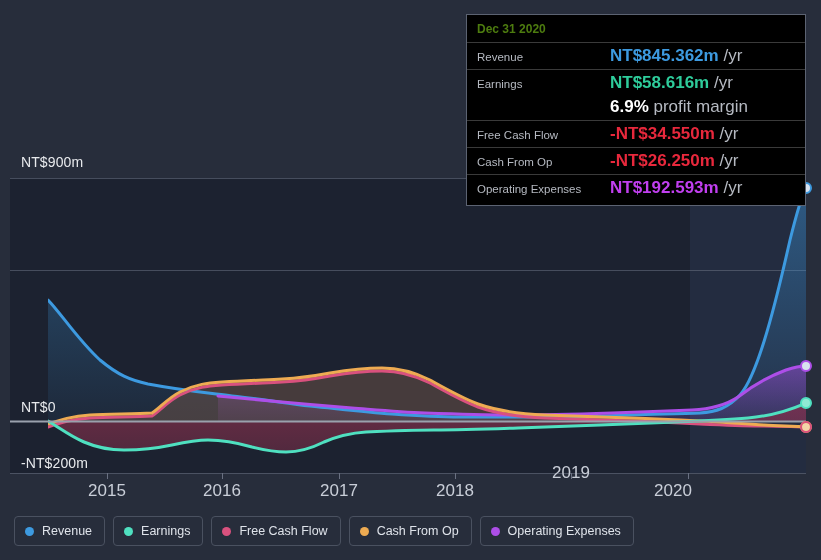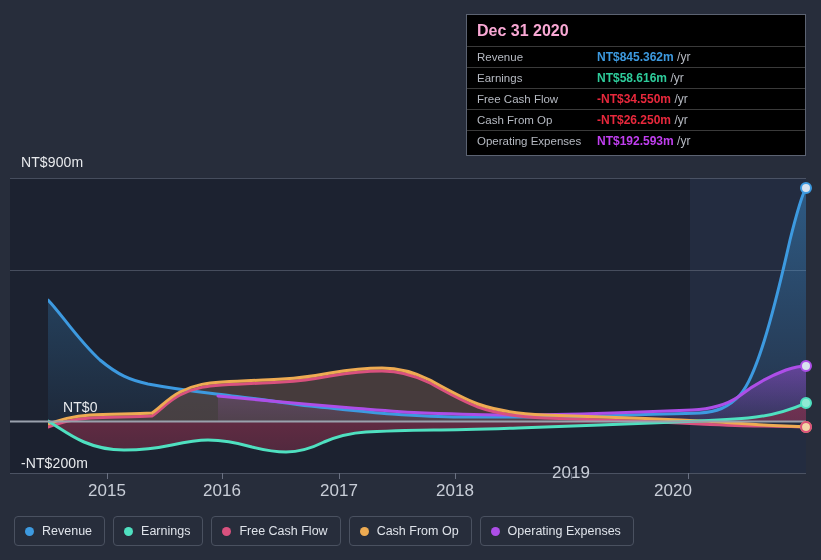--- a/index.html
+++ b/index.html
@@ -37,40 +37,40 @@
     position:absolute;
     left:466px; top:14px;
     width:340px;
     background:#000;
     border:1px solid #5c6372;
     padding:7px 0 4px 0;
     color:#cfd3da;
     font-size:11.5px;
   }
   #tooltip .tt-date {
-    color:#f9a8d4;
+    color:#4d7c0f;
     font-weight:bold;
-    font-size:16px;
+    font-size:12px;
     padding:0 10px 6px 10px;
   }
   .tt-row {
     display:flex;
     align-items:baseline;
     padding:3px 10px 3px 10px;
     border-top:1px solid #3a3a3a;
     min-height:17px;
   }
   .tt-row.noline { border-top:none; padding-top:1px; }
   .tt-label {
     width:120px;
     color:#b6bac2;
     font-size:11.5px;
     flex:0 0 120px;
   }
-  .tt-val { font-size:12px; }
+  .tt-val { font-size:17px;margin-left:13px; }
   .tt-val .num { font-weight:bold; }
   .tt-val .suffix { color:#b6bac2; font-weight:normal; }
 
   
   #legend {
     position:absolute;
     left:14px; bottom:14px;
     display:flex;
     gap:8px;
   }
@@ -273,21 +273,21 @@
       <line x1="107.5" y1="473" x2="107.5" y2="479"></line>
       <line x1="222.5" y1="473" x2="222.5" y2="479"></line>
       <line x1="339.5" y1="473" x2="339.5" y2="479"></line>
       <line x1="455.5" y1="473" x2="455.5" y2="479"></line>
       <line x1="571.5" y1="473" x2="571.5" y2="479"></line>
       <line x1="688.5" y1="473" x2="688.5" y2="479"></line>
     </g>
   </svg>
 
   <div class="ylabel" style="left:21px; top:154px;">NT$900m</div>
-  <div class="ylabel" style="left:21px; top:399px;margin-left:42px;">NT$0</div>
+  <div class="ylabel" style="left:21px; top:399px;">NT$0</div>
   <div class="ylabel" style="left:21px; top:455px;">-NT$200m</div>
 
   <div class="xlabel" style="left:107px; top:481px;">2015</div>
   <div class="xlabel" style="left:222px; top:481px;">2016</div>
   <div class="xlabel" style="left:339px; top:481px;">2017</div>
   <div class="xlabel" style="left:455px; top:481px;">2018</div>
   <div class="xlabel" style="left:571px; top:463px;">2019</div>
   <div class="xlabel" style="left:673px; top:481px;">2020</div>
 
   <div id="tooltip">
@@ -296,20 +296,24 @@
     <div class="tt-row">
       <span class="tt-label">Revenue</span>
       <span class="tt-val"><span class="num" style="color:#3d9ae0">NT$845.362m</span><span class="suffix"> /yr</span></span>
     </div>
 
     <div class="tt-row">
       <span class="tt-label">Earnings</span>
       <span class="tt-val"><span class="num" style="color:#2ecc9b">NT$58.616m</span><span class="suffix"> /yr</span></span>
     </div>
 
+    <div class="tt-row noline">
+      <span class="tt-label"></span>
+      <span class="tt-val"><span class="num" style="color:#ffffff">6.9%</span><span class="suffix"> profit margin</span></span>
+    </div>
 
     <div class="tt-row">
       <span class="tt-label">Free Cash Flow</span>
       <span class="tt-val"><span class="num" style="color:#e8283c">-NT$34.550m</span><span class="suffix"> /yr</span></span>
     </div>
 
     <div class="tt-row">
       <span class="tt-label">Cash From Op</span>
       <span class="tt-val"><span class="num" style="color:#e8283c">-NT$26.250m</span><span class="suffix"> /yr</span></span>
     </div>

